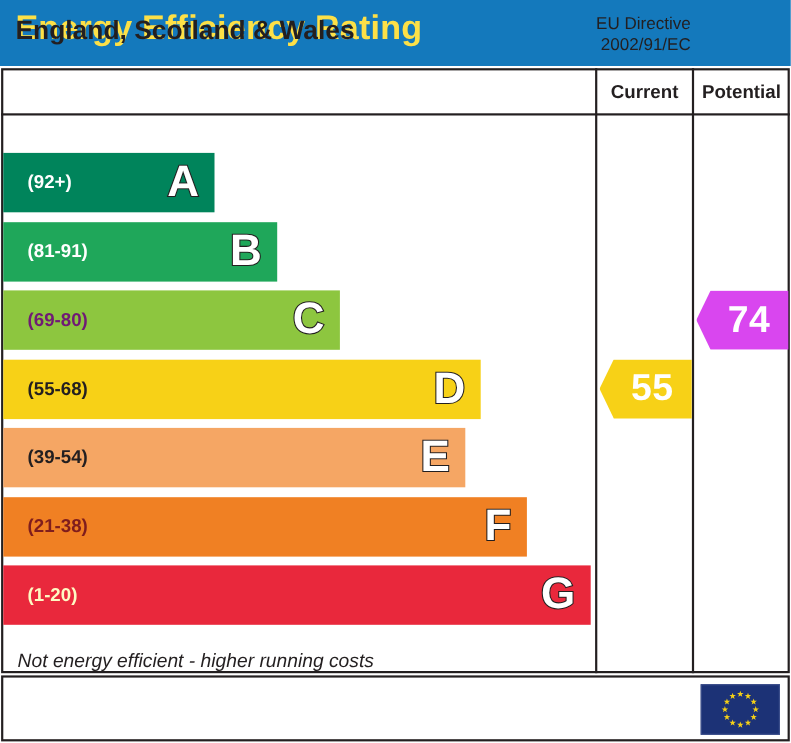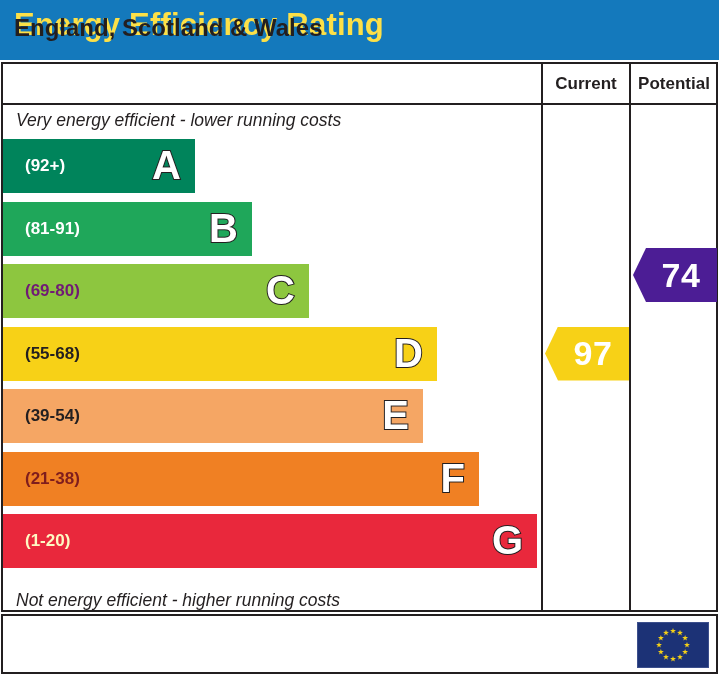--- a/index.html
+++ b/index.html
@@ -198,21 +198,20 @@
   </div>
 
   <div class="frame"></div>
   <div class="vrule c1"></div>
   <div class="vrule c2"></div>
   <div class="hrule-head"></div>
 
   <div class="col-head current">Current</div>
   <div class="col-head potential">Potential</div>
 
-  <div class="caption top">Very energy efficient - lower running costs</div>
   <div class="caption bottom">Not energy efficient - higher running costs</div>
 
   <div id="bands">
       <div class="bar" style="top: 139px; width: 192px; background: rgb(0, 132, 91);">
         <div class="bar-range" style="color: rgb(255, 255, 255);">(92+)</div>
         <div class="bar-letter">A</div>
       </div>
       <div class="bar" style="top: 201.5px; width: 249px; background: rgb(31, 167, 90); padding-left: 48px;">
         <div class="bar-range" style="color: rgb(255, 255, 255);">(81-91)</div>
         <div class="bar-letter">B</div>
@@ -234,29 +233,33 @@
         <div class="bar-letter">F</div>
       </div>
       <div class="bar" style="top: 514px; width: 534px; background: rgb(233, 40, 60);">
         <div class="bar-range" style="color: #fef9c3;">(1-20)</div>
         <div class="bar-letter">G</div>
       </div>
     </div>
 
   <div id="ratings">
       <div class="rating" style="left: 545px; width: 84px; top: 326.5px; background: rgb(247, 209, 23);">
-        <span class="rating-value">97</span>
-      </div>
-      <div class="rating" style="left: 633px; width: 84px; top: 248px; background: #4c1d95;">
+        <span class="rating-value">55</span>
+      </div>
+      <div class="rating" style="left: 633px; width: 84px; top: 264px; background: #d946ef;">
         <span class="rating-value">74</span>
       </div>
     </div>
 
   <div class="footer"></div>
   <div class="footer-region">England, Scotland &amp; Wales</div>
+  <div class="footer-directive">
+    <div>EU Directive</div>
+    <div>2002/91/EC</div>
+  </div>
   <div class="eu-flag">
     <svg width="70" height="44" viewBox="0 0 70 44">
       <g fill="#f5d016" id="eu-stars">
           <polygon points="35.00,4.90 35.73,7.00 37.95,7.04 36.18,8.38 36.82,10.51 35.00,9.24 33.18,10.51 33.82,8.38 32.05,7.04 34.27,7.00"></polygon>
           <polygon points="42.00,6.78 42.73,8.87 44.95,8.92 43.18,10.26 43.82,12.38 42.00,11.12 40.18,12.38 40.82,10.26 39.05,8.92 41.27,8.87"></polygon>
           <polygon points="47.12,11.90 47.85,14.00 50.07,14.04 48.30,15.38 48.95,17.51 47.12,16.24 45.30,17.51 45.95,15.38 44.18,14.04 46.40,14.00"></polygon>
           <polygon points="49.00,18.90 49.73,21.00 51.95,21.04 50.18,22.38 50.82,24.51 49.00,23.24 47.18,24.51 47.82,22.38 46.05,21.04 48.27,21.00"></polygon>
           <polygon points="47.12,25.90 47.85,28.00 50.07,28.04 48.30,29.38 48.95,31.51 47.12,30.24 45.30,31.51 45.95,29.38 44.18,28.04 46.40,28.00"></polygon>
           <polygon points="42.00,31.02 42.73,33.12 44.95,33.17 43.18,34.51 43.82,36.63 42.00,35.36 40.18,36.63 40.82,34.51 39.05,33.17 41.27,33.12"></polygon>
           <polygon points="35.00,32.90 35.73,35.00 37.95,35.04 36.18,36.38 36.82,38.51 35.00,37.24 33.18,38.51 33.82,36.38 32.05,35.04 34.27,35.00"></polygon>

